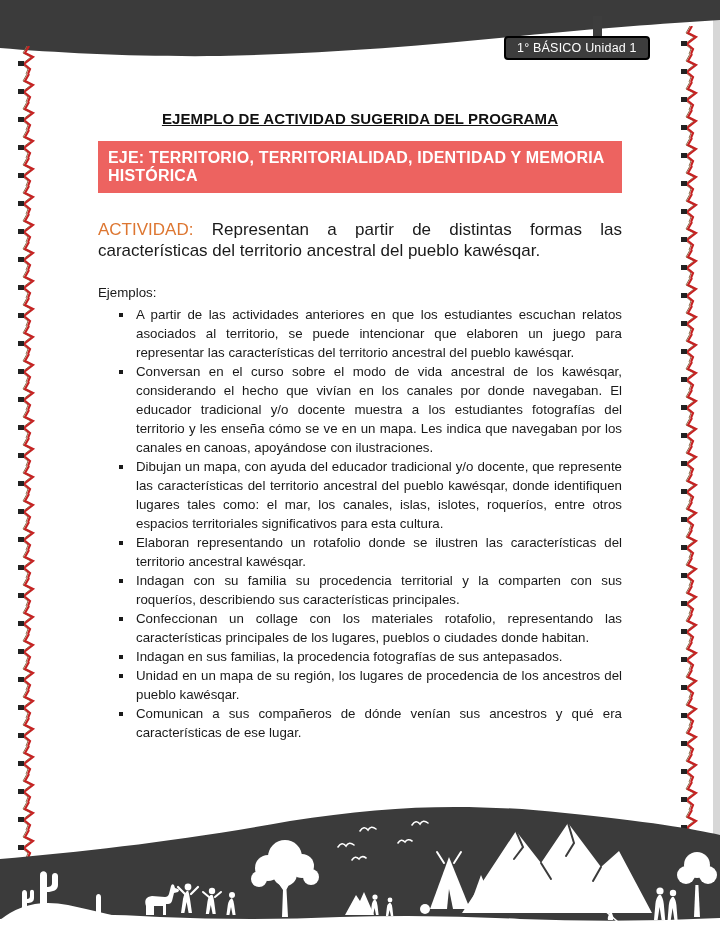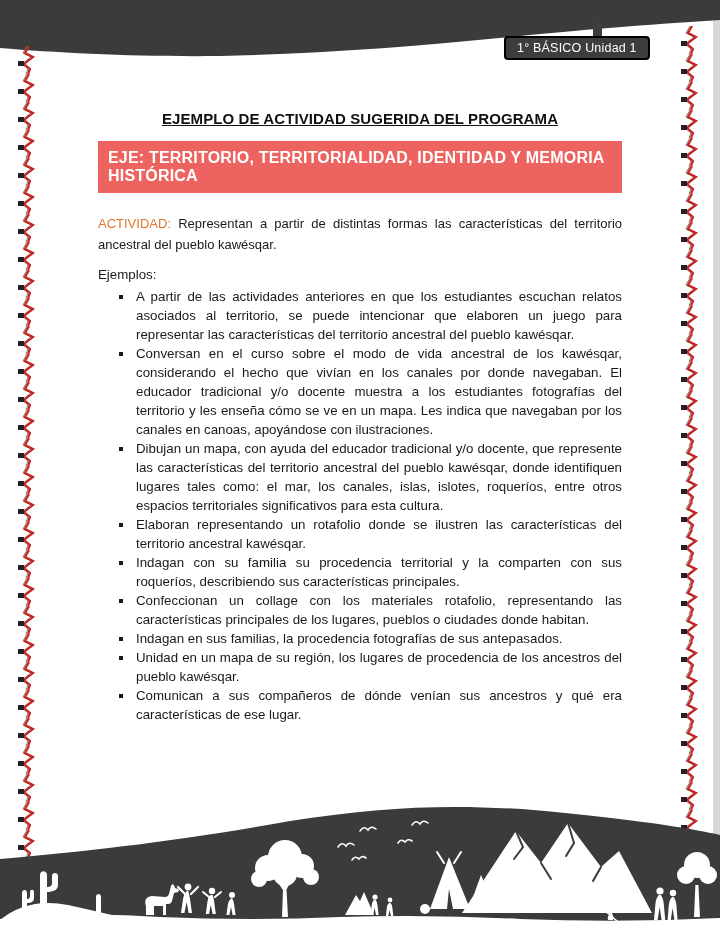--- a/index.html
+++ b/index.html
@@ -36,24 +36,24 @@
   }
   .doc-title{
     text-align:center;font-size:15px;font-weight:bold;margin:8px 0 14px 0;
     letter-spacing:.1px;color:#111;text-decoration:underline;
   }
   .eje-banner{
     background:#ed6360;color:#ffffff;font-weight:bold;font-size:16px;
     padding:8px 10px 8px 10px;letter-spacing:.2px;
   }
   .activity-par{
-    margin-top:20px;font-size:13px;line-height:21px;text-align:justify;
+    margin-top:26px;font-size:17px;line-height:21px;text-align:justify;
   }
   .activity-label{color:#dd7631;font-weight:normal;}
-  .examples-label{margin-top:12px;font-size:13.3px;}
+  .examples-label{margin-top:24px;font-size:13.3px;}
   ul.examples{
     list-style:square;margin:5px 0 0 0;padding-left:36px;
     font-size:13.3px;line-height:19px;
   }
   ul.examples li{text-align:justify;padding-left:2px;margin:0;}
   
   .bottom-band{position:absolute;left:0;bottom:0;width:720px;height:127px;z-index:2;}
 </style>
 </head>
 <body>

